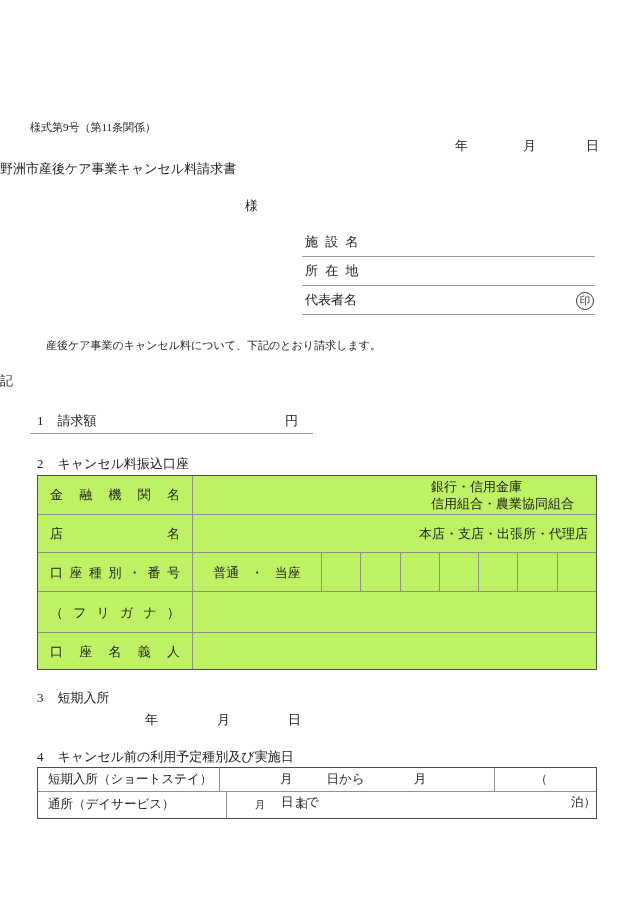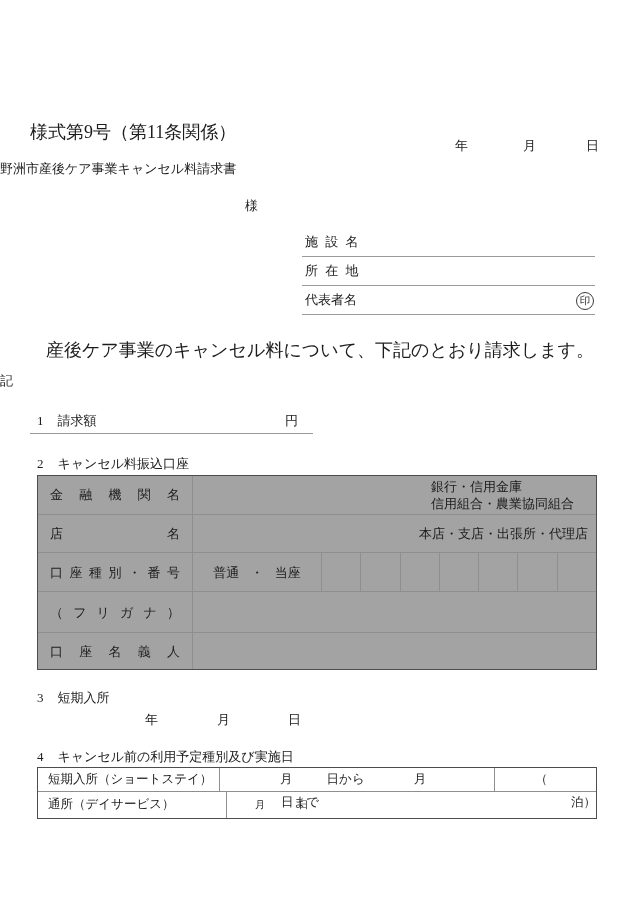--- a/index.html
+++ b/index.html
@@ -5,21 +5,21 @@
   * { margin:0; padding:0; box-sizing:border-box; }
   html,body { background:#ffffff; }
   body {
     width:630px; height:903px; position:relative;
     font-family:"Liberation Serif","DejaVu Serif",serif;
     color:#1c1c1c; font-size:13px;
   }
   .page { position:absolute; left:0; top:0; width:630px; height:903px; background:#fff; overflow:hidden; }
   .abs { position:absolute; }
   .center { width:630px; }
-  .fs12 { font-size:18px; }
+  .fs12 { font-size:11px; }
 
   
   .sig-row { position:relative; height:29px; border-bottom:1px solid #9a9a9a; }
   .sig-label { position:absolute; left:3px; top:5px; word-spacing:4px; }
   .sig-fill { position:absolute; left:70px; right:24px; top:0; height:28px; }
   .seal {
     position:absolute; right:1px; bottom:4px; width:18px; height:18px;
     border:1.5px solid #3c3c3c; border-radius:50%;
     font-size:10.5px; line-height:15px; text-align:center; color:#2a2a2a;
   }
@@ -32,21 +32,21 @@
   }
   .amount-left { padding-left:7px; }
   .amount-left .lbl { margin-left:14px; }
   .amount-unit { padding-right:15px; }
   .amount-fill { flex:1; height:20px; }
 
   .heading { display:flex; align-items:baseline; }
   .heading .ttl { margin-left:14px; }
 
   
-  .t2 { left:37px; top:475px; width:560px; border:1px solid #4d4d4d; background:#a3a3a3; }
+  .t2 { left:37px; top:475px; width:560px; border:1px solid #4d4d4d; background:#bef264; }
   .t2-row { display:flex; border-top:1px solid #8f8f8f; }
   .t2-row:first-child { border-top:none; }
   .t2-label {
     width:155px; border-right:1px solid #8f8f8f; padding:0 12px;
     text-align:justify; text-align-last:justify; text-justify:inter-character;
   }
   .t2-val { flex:1; position:relative; }
   .h38 { height:38px; } .h38 .t2-label { line-height:38px; }
   .h39 { height:39px; } .h39 .t2-label { line-height:39px; }
   .h41 { height:41px; } .h41 .t2-label { line-height:41px; }

